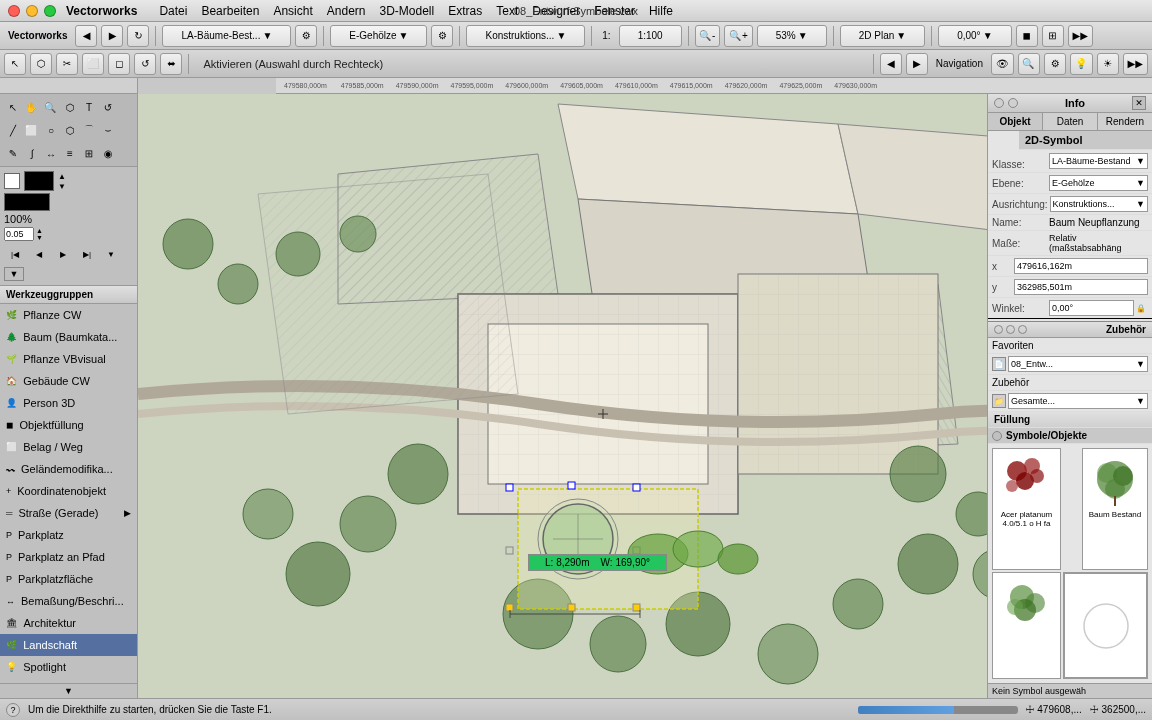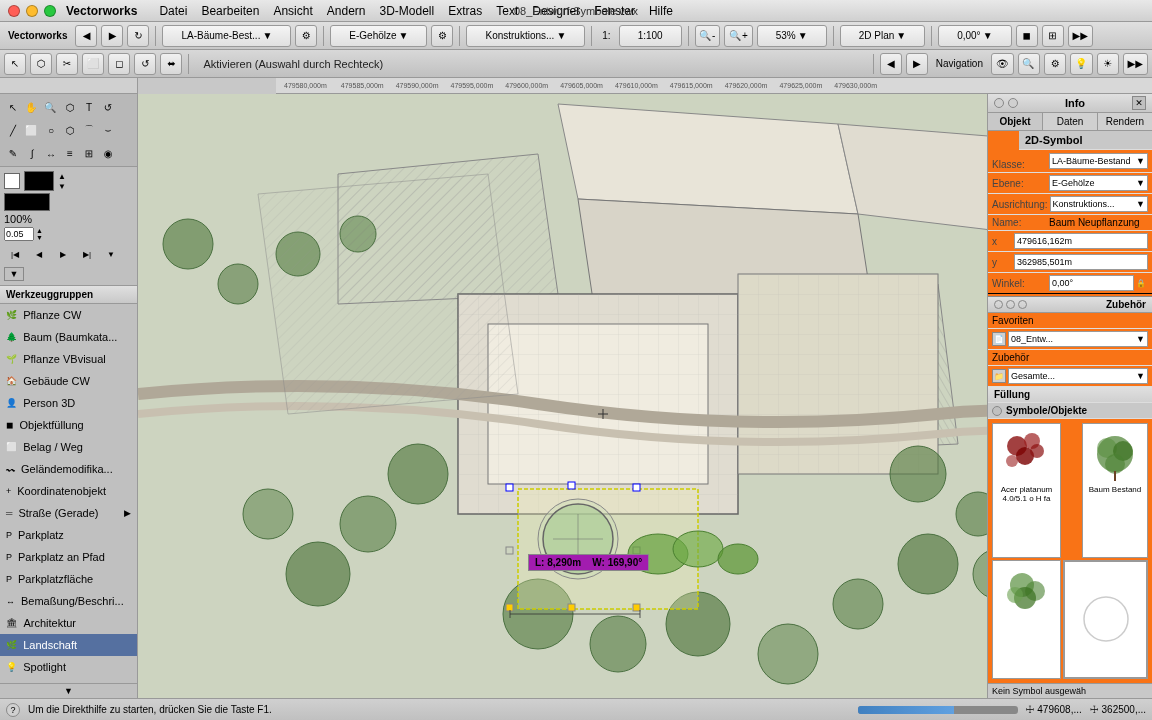--- a/index.html
+++ b/index.html
@@ -420,30 +420,30 @@
       <line x1="372" y1="516" x2="372" y2="524" stroke="#333" stroke-width="0.8"></line>
       <line x1="502" y1="516" x2="502" y2="524" stroke="#333" stroke-width="0.8"></line>
 
       <polygon points="120,100 350,80 380,300 150,320" fill="url(#hatch1)" stroke="#888" stroke-width="0.8" opacity="0.6"></polygon>
 
       <line x1="460" y1="320" x2="470" y2="320" stroke="#333" stroke-width="1"></line>
       <line x1="465" y1="315" x2="465" y2="325" stroke="#333" stroke-width="1"></line>
 
     </svg>
 
-    <div style="position:absolute;top:460px;left:390px;background:#a21caf;border:1px solid #888;padding:2px 6px;font-size:10px;white-space:nowrap;pointer-events:none;font-weight:bold;">
+    <div style="position:absolute;top:460px;left:390px;background:#22c55e;border:1px solid #888;padding:2px 16px;font-size:10px;white-space:nowrap;pointer-events:none;">
       <span>L:</span>
       <span>8,290m</span>
       &nbsp;&nbsp;
       <span>W:</span>
       <span>169,90°</span>
     </div>
   </div>
 
-  <div id="right-panel" style="width:165px;display:flex;flex-direction:column;background:#f97316;border-left:1px solid #999;font-size:10px;">
+  <div id="right-panel" style="width:165px;display:flex;flex-direction:column;background:#e5e5e5;border-left:1px solid #999;font-size:10px;">
 
     <div style="display:flex;align-items:center;justify-content:space-between;padding:2px 6px;background:linear-gradient(to bottom,#e0e0e0,#c8c8c8);border-bottom:1px solid #999;">
       <div style="display:flex;gap:4px;">
         <div style="width:10px;height:10px;border-radius:50%;border:1px solid #888;background:#d0d0d0;"></div>
         <div style="width:10px;height:10px;border-radius:50%;border:1px solid #888;background:#d0d0d0;"></div>
       </div>
       <span style="font-weight:bold;font-size:11px;">Info</span>
       <div style="width:14px;height:14px;background:#c0c0c0;border:1px solid #888;display:flex;align-items:center;justify-content:center;cursor:pointer;font-size:9px;">✕</div>
     </div>
 
@@ -469,20 +469,24 @@
     </div>
     <div style="display:flex;align-items:center;padding:2px 4px;gap:2px;border-bottom:1px solid #ddd;">
       <span style="min-width:55px;color:#444;">Ausrichtung:</span>
       <div style="flex:1;height:16px;background:white;border:1px solid #999;font-size:9px;padding:0 2px;display:flex;align-items:center;justify-content:space-between;cursor:pointer;">
         <span>Konstruktions...</span>▼
       </div>
     </div>
     <div style="display:flex;align-items:center;padding:2px 4px;gap:2px;border-bottom:1px solid #ddd;">
       <span style="min-width:55px;color:#444;">Name:</span>
       <span style="font-size:10px;">Baum Neupflanzung</span>
+    </div>
+    <div style="display:flex;align-items:center;padding:2px 4px;gap:2px;border-bottom:1px solid #ddd;">
+      <span style="min-width:55px;color:#444;">Maße:</span>
+      <span style="font-size:9px;">Relativ (maßstabsabhäng</span>
     </div>
     <div style="display:flex;align-items:center;padding:2px 4px;gap:2px;border-bottom:1px solid #ddd;">
       <span style="min-width:20px;color:#444;">x</span>
       <div style="flex:1;height:16px;background:white;border:1px solid #999;font-size:9px;padding:0 2px;display:flex;align-items:center;">
         <span>479616,162m</span>
       </div>
     </div>
     <div style="display:flex;align-items:center;padding:2px 4px;gap:2px;border-bottom:1px solid #ddd;">
       <span style="min-width:20px;color:#444;">y</span>
       <div style="flex:1;height:16px;background:white;border:1px solid #999;font-size:9px;padding:0 2px;display:flex;align-items:center;">

